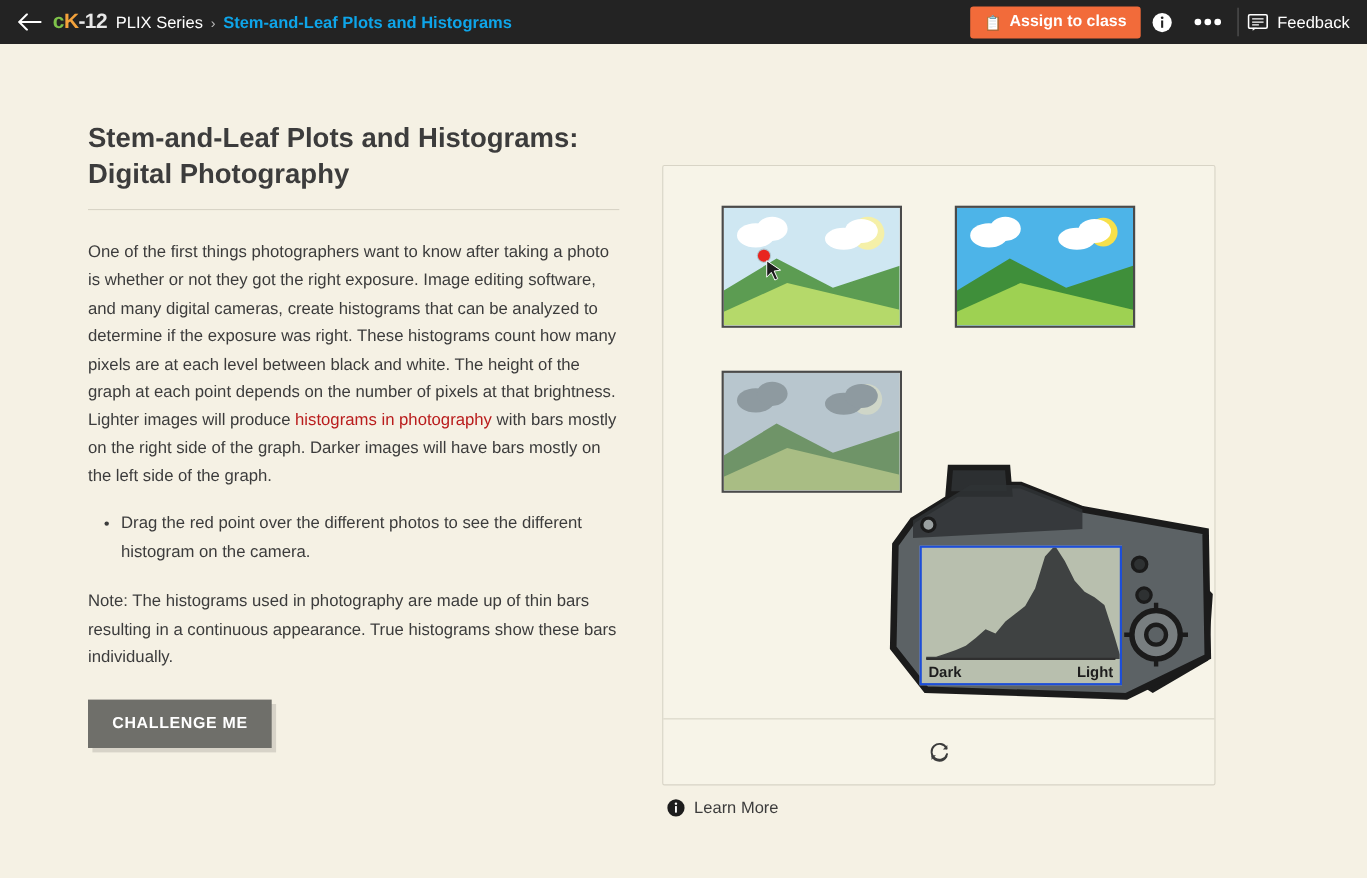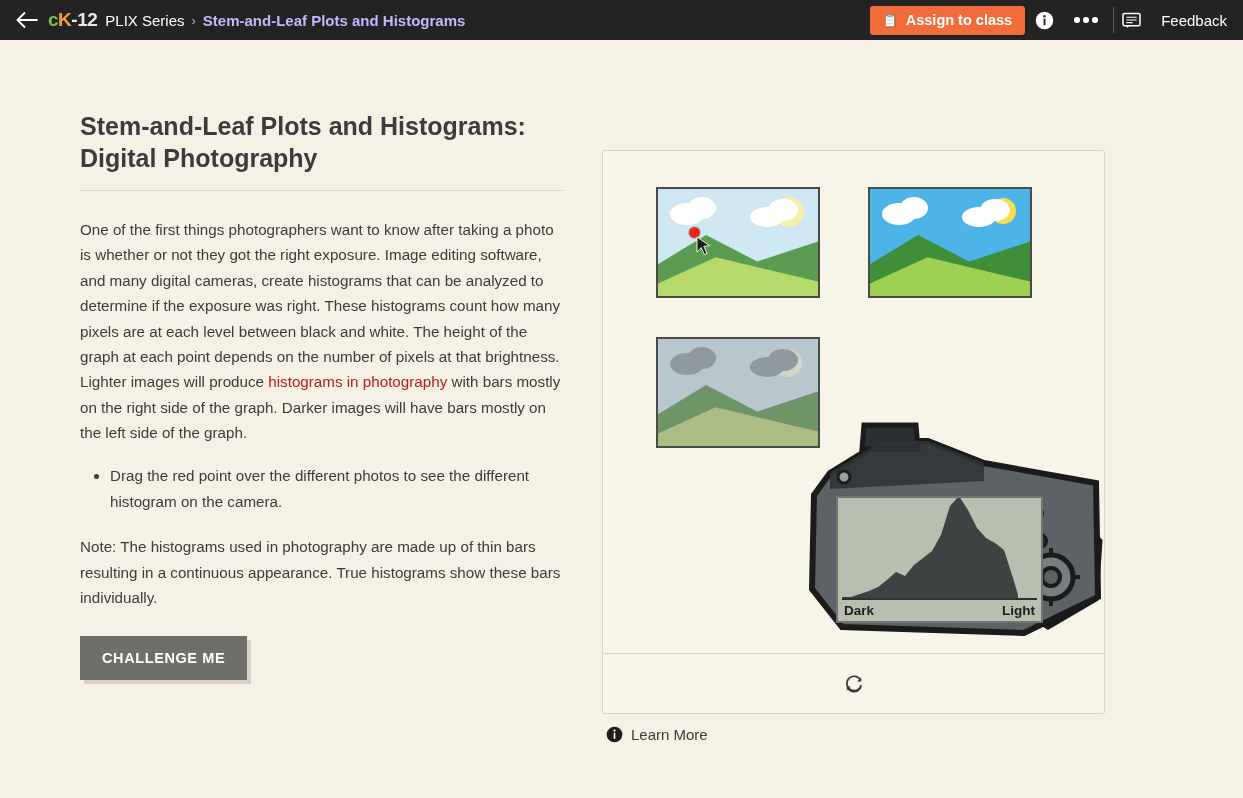--- a/index.html
+++ b/index.html
@@ -47,21 +47,21 @@
     font-weight: normal;
   }
   .crumb-sep {
     color: #b9b9b9;
     margin: 0 7px;
     font-size: 13px;
   }
   .crumb-title {
     font-size: 15px;
     font-weight: bold;
-    color: #c4b5fd;
+    color: #0ea5e9;
   }
   .topbar-right {
     margin-left: auto;
     display: flex;
     align-items: center;
     gap: 0px;
   }
   .assign-btn {
     background: #f26b3a;
     color: #ffffff;
@@ -97,21 +97,21 @@
   }
   .divider-v {
     width: 1px;
     height: 26px;
     background: #5a5a5a;
     margin: 0 8px 0 4px;
   }
   .feedback {
     display: flex;
     align-items: center;
-    gap: 20px;
+    gap: 8px;
     font-size: 15px;
     cursor: pointer;
     padding-right: 2px;
   }
 
   
   .content {
     display: flex;
     padding: 0;
   }
@@ -286,24 +286,24 @@
     position: absolute;
     left: 205px;
     top: 270px;
     width: 297px;
     height: 230px;
   }
   .cam-screen {
     position: absolute;
     left: 28px;
     top: 75px;
-    width: 207px;
+    width: 184px;
     height: 127px;
     background: #b8bfae;
-    border: 2px solid #737373;
+    border: 2px solid #1d4ed8;
     overflow: hidden;
   }
   .hist-svg { position: absolute; left: 0; bottom: 20px; }
   .cam-labels {
     position: absolute;
     left: 0; right: 0; bottom: 0;
     height: 22px;
     display: flex;
     align-items: center;
     justify-content: space-between;

